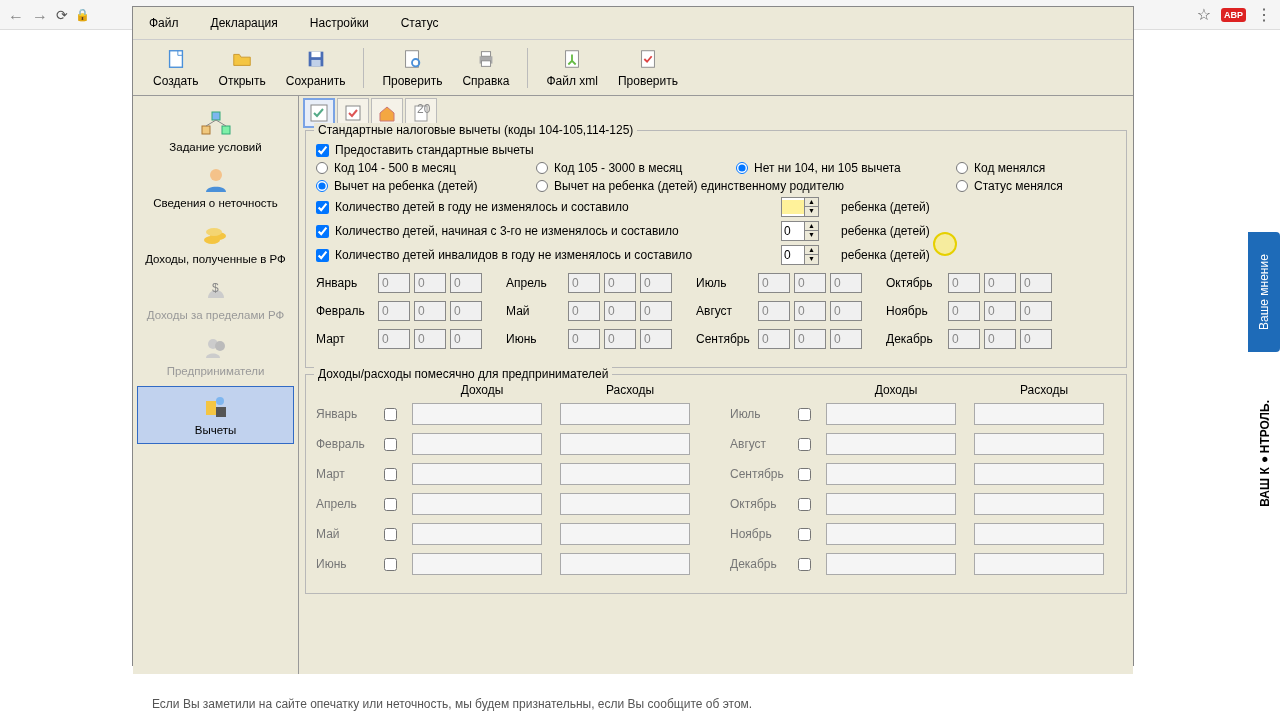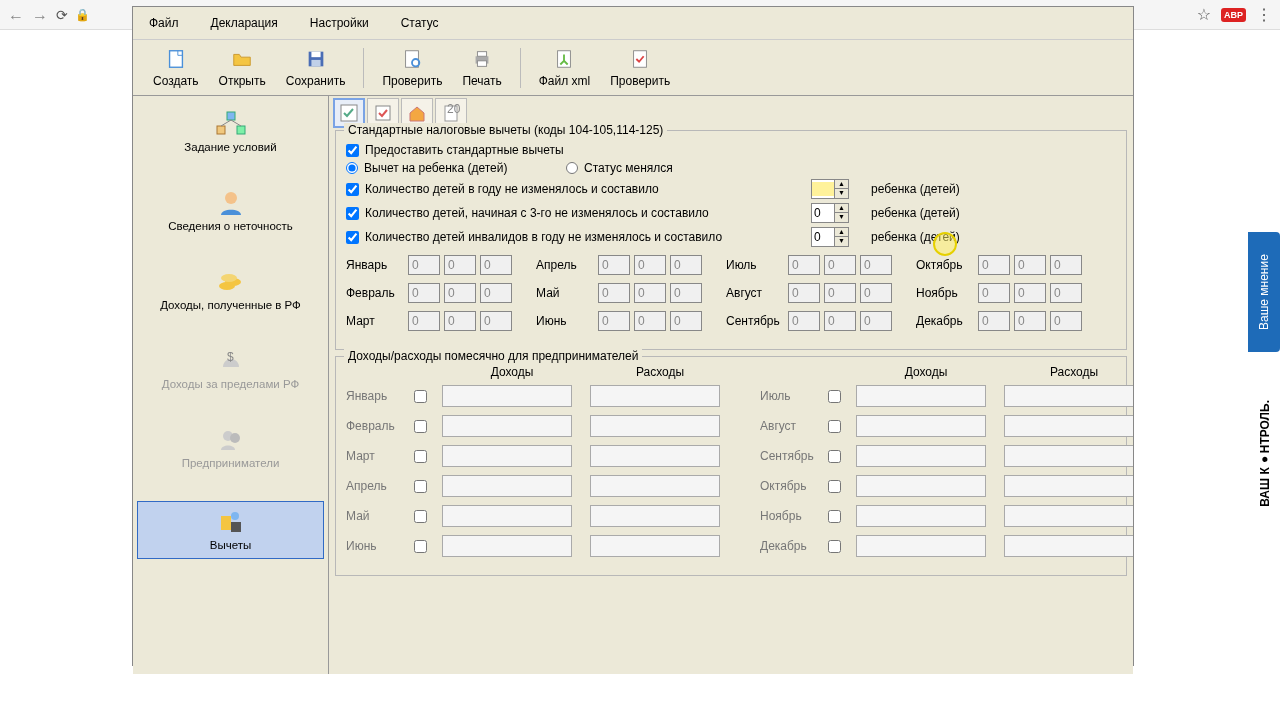--- a/index.html
+++ b/index.html
@@ -15,21 +15,21 @@
 
 .app-window { position: absolute; left: 132px; top: 6px; width: 1002px; height: 660px; background: #ece9d8; border: 1px solid #888; }
 .menu-bar { height: 24px; background: #ece9d8; border-bottom: 1px solid #ccc; display: flex; align-items: center; padding: 16px 8px; gap: 16px; }
 .menu-item { padding: 3px 8px; cursor: pointer; }
 .toolbar { height: 56px; background: #ece9d8; border-bottom: 1px solid #999; display: flex; align-items: center; padding: 0 14px; gap: 8px; }
 .tb-btn { display: flex; flex-direction: column; align-items: center; gap: 4px; cursor: pointer; padding: 2px 6px; }
 .tb-sep { width: 1px; height: 40px; background: #bbb; margin: 0 4px; }
 .tb-icon { width: 22px; height: 22px; }
 
 .content { display: flex; height: calc(100% - 80px); }
-.sidebar { width: 196px; background: #ece9d8; border-right: 1px solid #999; display: flex; flex-direction: column; padding-top: 8px; gap: 23px; }
+.sidebar { width: 166px; background: #ece9d8; border-right: 1px solid #999; display: flex; flex-direction: column; padding-top: 8px; }
 .sb-item { display: flex; flex-direction: column; align-items: center; padding: 6px 4px; cursor: pointer; text-align: center; }
 .sb-item.disabled { color: #999; }
 .sb-item.selected { border: 1px solid #316ac5; background: #c1d2ee; margin: 2px 4px; }
 .sb-icon { width: 32px; height: 28px; margin-bottom: 2px; }
 .sb-label { font-size: 11.5px; line-height: 14px; }
 
 .main { flex: 1; background: #ece9d8; overflow: hidden; position: relative; }
 .mini-toolbar { height: 34px; display: flex; align-items: center; padding: 2px 4px; gap: 2px; }
 .mini-btn { width: 32px; height: 30px; border: 1px solid #bbb; background: #f5f2e8; display: flex; align-items: center; justify-content: center; cursor: pointer; }
 .mini-btn.active { border: 2px solid #7aa3e5; background: #e8eef8; }
@@ -112,21 +112,21 @@
           <circle cx="16" cy="16" r="4" fill="none" stroke="#4a90d9" stroke-width="2"></circle>
         </svg>
         <span>Проверить</span>
       </div>
     <div class="tb-btn">
         <svg class="tb-icon" viewBox="0 0 24 24">
           <rect x="5" y="9" width="14" height="8" fill="#aaa"></rect>
           <rect x="7" y="4" width="10" height="5" fill="#fff" stroke="#888"></rect>
           <rect x="7" y="14" width="10" height="6" fill="#fff" stroke="#888"></rect>
         </svg>
-        <span>Печать</span>
+        <span>Справка</span>
       </div>
     <div class="tb-sep"></div>
     <div class="tb-btn">
         <svg class="tb-icon" viewBox="0 0 24 24">
           <rect x="5" y="3" width="14" height="18" fill="#fff" stroke="#888"></rect>
           <path d="M8 18l4-4 4 4" fill="none" stroke="#6b4" stroke-width="2"></path>
           <path d="M12 14v-7" stroke="#6b4" stroke-width="2"></path>
         </svg>
         <span>Файл xml</span>
       </div>
@@ -216,24 +216,46 @@
             </svg>
           </div>
       </div>
 
       <div class="group-box">
         <div class="group-title">Стандартные налоговые вычеты (коды 104-105,114-125)</div>
         <div class="row">
           <input type="checkbox" class="chk" checked="" style="">
           <span>Предоставить стандартные вычеты</span>
         </div>
+        <div class="radio-row" id="radio-row-1">
+            <div class="radio-cell" style="width: 220px;">
+              <input type="radio" class="rad" style="">
+              <span>Код 104 - 500 в месяц</span>
+            </div>
+            <div class="radio-cell" style="width: 200px;">
+              <input type="radio" class="rad" style="">
+              <span>Код 105 - 3000 в месяц</span>
+            </div>
+            <div class="radio-cell" style="width: 220px;">
+              <input type="radio" class="rad" checked="" style="">
+              <span>Нет ни 104, ни 105 вычета</span>
+            </div>
+            <div class="radio-cell" style="width: 130px;">
+              <input type="radio" class="rad" style="">
+              <span>Код менялся</span>
+            </div>
+          </div>
         <div class="radio-row" id="radio-row-2">
             <div class="radio-cell" style="width: 220px;">
               <input type="radio" class="rad" checked="" style="">
               <span>Вычет на ребенка (детей)</span>
+            </div>
+            <div class="radio-cell" style="width: 420px;">
+              <input type="radio" class="rad" style="">
+              <span>Вычет на ребенка (детей) единственному родителю</span>
             </div>
             <div class="radio-cell" style="width: 130px;">
               <input type="radio" class="rad" style="">
               <span>Статус менялся</span>
             </div>
           </div>
         <div id="children-lines">
             <div class="row">
               <input type="checkbox" class="chk" checked="" style="">
               <span style="width:440px">Количество детей в году не изменялось и составило</span>
@@ -448,18 +470,19 @@
             </div>
         </div>
       </div>
     </div>
   </div>
 </div>
 
 <div class="cursor-highlight" style="left:933px; top:232px;"></div>
 
 <div class="footer-text">
+  <div>Если Вы заметили на сайте опечатку или неточность, мы будем признательны, если Вы сообщите об этом.</div>
 </div>
 
 <div class="side-tab">
     <span>Ваше мнение</span>
   </div>
 <div class="side-control"><span>ВАШ К●НТРОЛЬ.</span></div>
 
 </body></html>

